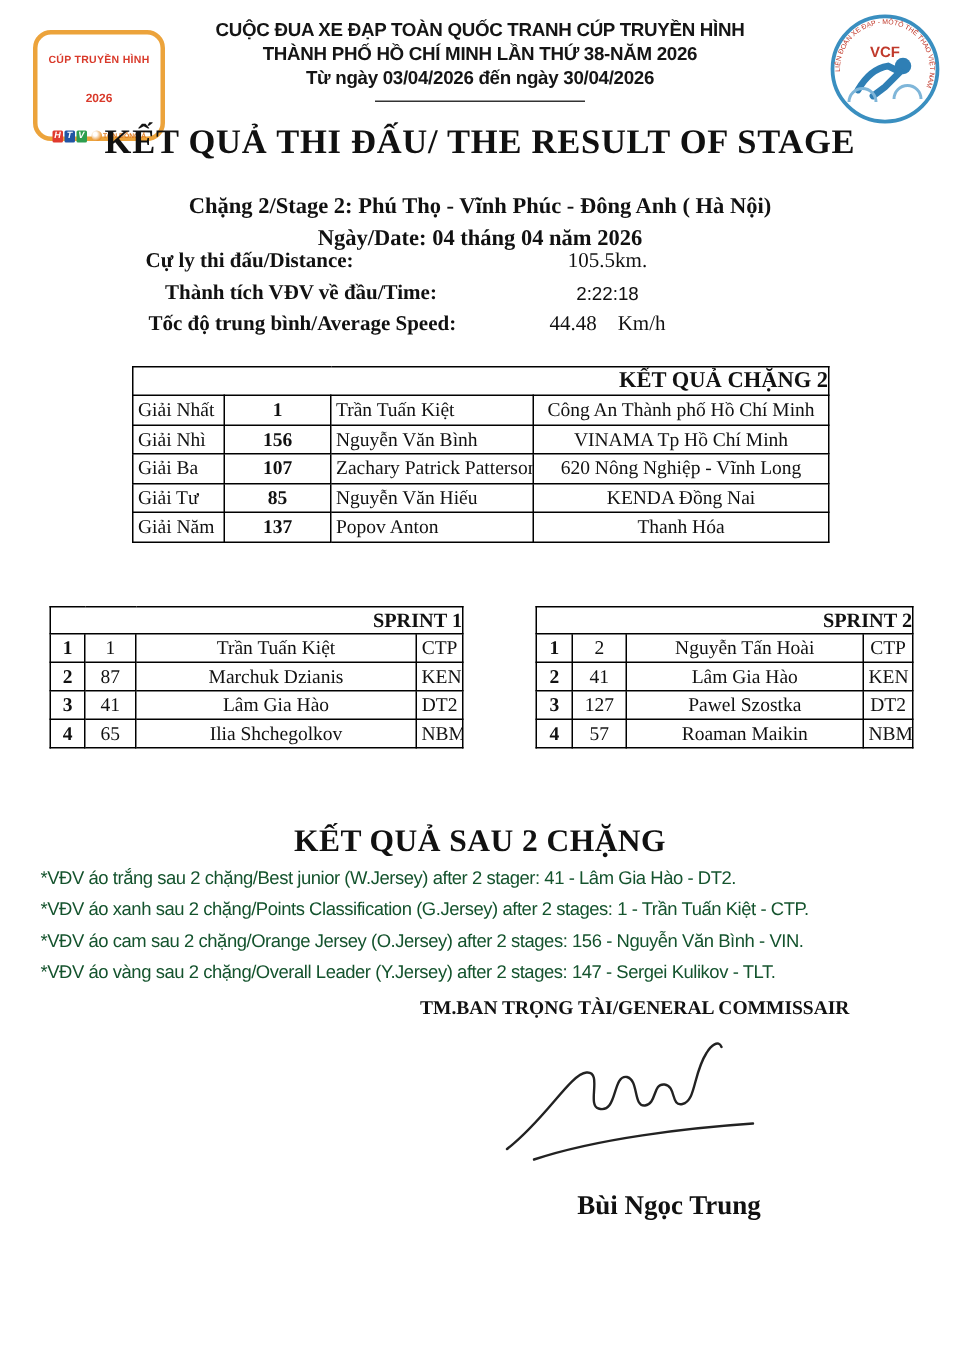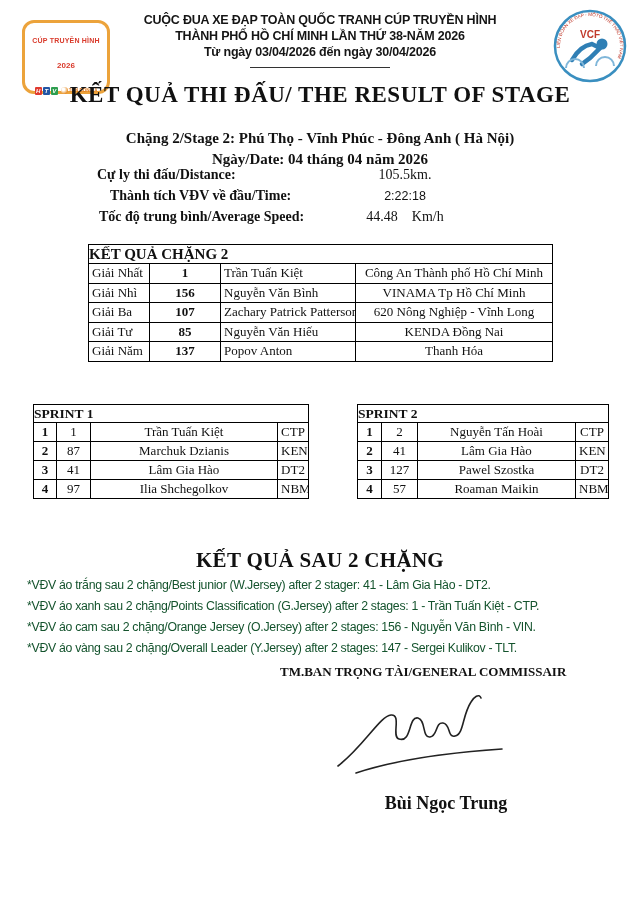--- a/index.html
+++ b/index.html
@@ -35,21 +35,21 @@
 
   .info-row{position:absolute;left:0;width:100%;height:20px;}
   .info-label{position:absolute;font-weight:700;font-size:14px;white-space:nowrap;}
   .info-value{position:absolute;left:330px;width:150px;text-align:center;font-weight:400;font-size:14px;white-space:nowrap;}
   .info-value.mono-sans{font-family:"Liberation Sans",sans-serif;font-size:12.5px;}
   .unit{margin-left:14px;text-align:right;}
 
   
   table{border-collapse:collapse;table-layout:fixed;}
   td{border:1px solid #000;overflow:hidden;white-space:nowrap;font-size:13px;padding:0 3px;box-sizing:border-box;}
-  .tbl-title td{text-align:left;font-weight:700;font-size:15px;height:19px;padding:0;}
+  .tbl-title td{text-align:right;font-weight:700;font-size:15px;height:19px;padding:0;}
   .main-table{position:absolute;left:88px;top:244px;width:464px;border:1.5px solid #000;}
   .main-table .cols td{text-align:center;font-weight:700;font-size:14px;height:31px;white-space:normal;line-height:14px;}
   .main-table .r td{height:19.5px;}
   .td-c{text-align:center;}
   .td-b{font-weight:700;}
 
   .sprint-table{position:absolute;top:404px;border:1.5px solid #000;}
   .sprint-table .tbl-title td{font-size:13.5px;height:18px;}
   .sprint-table .r td{height:19px;text-align:center;font-size:13px;}
 
@@ -200,21 +200,21 @@
       <td>KEN</td>
     </tr>
     <tr class="r">
       <td class="td-b">3</td>
       <td>41</td>
       <td>Lâm Gia Hào</td>
       <td>DT2</td>
     </tr>
     <tr class="r">
       <td class="td-b">4</td>
-      <td>97</td>
+      <td>65</td>
       <td>Ilia Shchegolkov</td>
       <td>NBM</td>
     </tr>
   </tbody>
     </table>
 
   <table class="sprint-table" style="left:357px;width:251px;">
     <colgroup>
         <col style="width:24px">
         <col style="width:36px">

